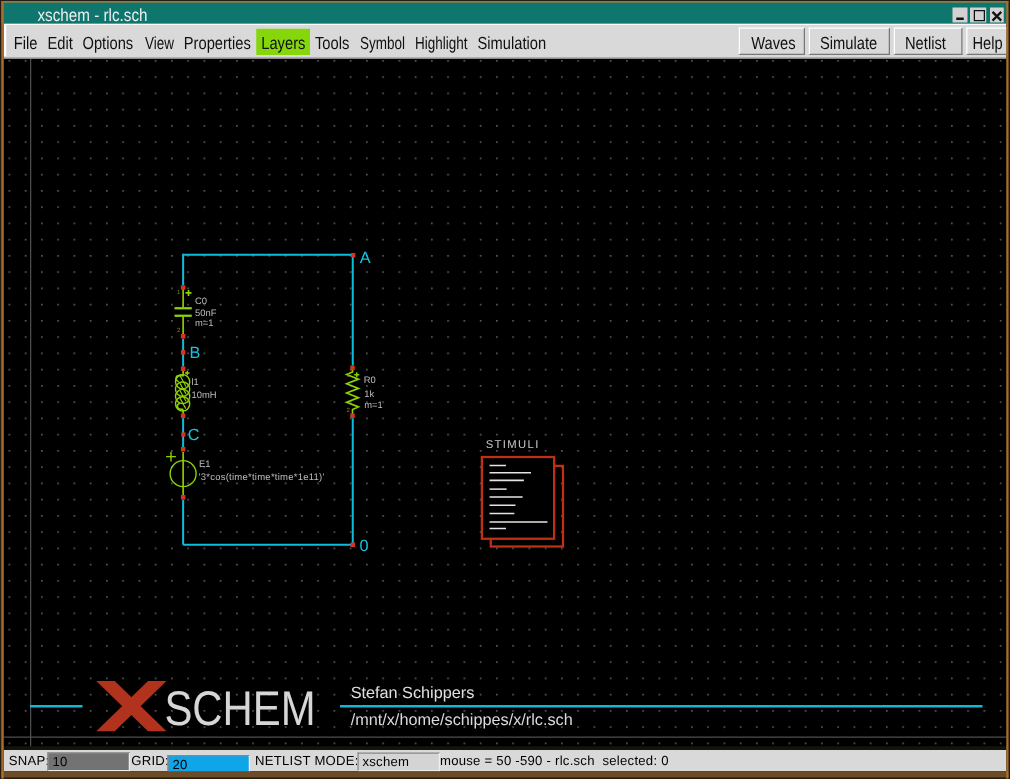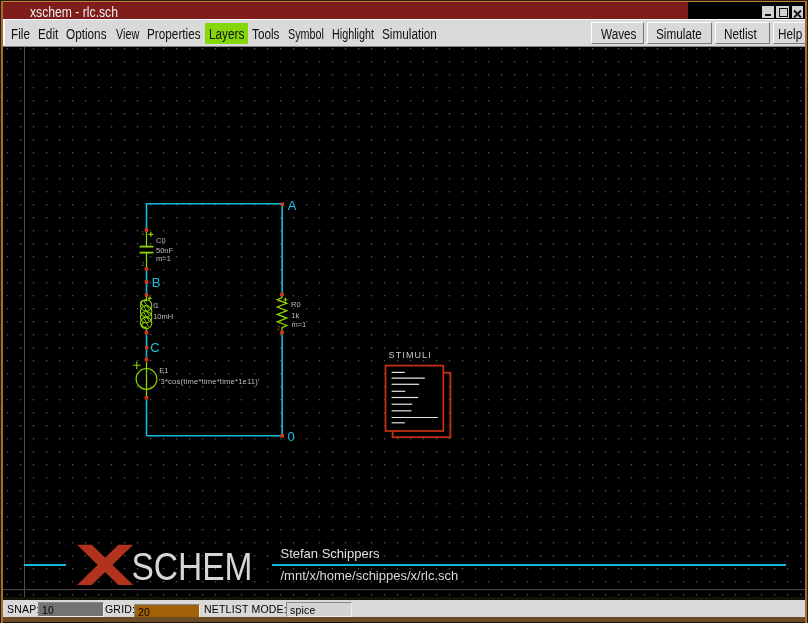--- a/index.html
+++ b/index.html
@@ -122,21 +122,21 @@
  <polygon points="118.4,544.8 133.2,544.8 91.8,585 77,585" fill="#b2331d"></polygon>
  <text x="131.5" y="580" fill="#d6d6d6" font-size="39px" textLength="121" lengthAdjust="spacingAndGlyphs" font-family="Liberation Sans">SCHEM</text>
  <g stroke="#11b7d7" stroke-width="2">
   <path d="M24 565 H66"></path>
   <path d="M272 565 H786"></path>
  </g>
  <text x="280.5" y="558" fill="#e0e0e0" font-size="13px" font-family="Liberation Sans">Stefan Schippers</text>
  <text x="280.5" y="580" fill="#dadada" font-size="13px" font-family="Liberation Sans">/mnt/x/home/schippes/x/rlc.sch</text>
 </svg>
 
-<div class="abs" style="left:0;top:0;width:688px;height:18.5px;background:#7f1d1d;">
+<div class="abs" style="left:0;top:0;width:806px;height:18.5px;background:#0f766e;">
   <div class="abs" style="left:0;top:0;width:808px;height:1px;background:#221d15;"></div>
   <div class="abs" style="left:0;top:1px;width:808px;height:1px;background:#c8812f;"></div>
   <span class="abs nw" style="left:30px;top:3.5px;color:#efefef;transform:scaleX(0.87);">xschem - rlc.sch</span>
 
   <div class="abs" style="left:762px;top:6px;width:11.5px;height:12px;background:#d2d2d2;">
     <div class="abs" style="left:2.5px;top:8px;width:6.5px;height:2.2px;background:#111;"></div>
   </div>
   <div class="abs" style="left:776px;top:6px;width:13px;height:12px;background:#d2d2d2;">
     <div class="abs" style="left:2.5px;top:2px;width:7px;height:7px;border:1.8px solid #111;"></div>
   </div>
@@ -173,26 +173,27 @@
 <span class="abs nw" style="left:724px;top:26px;color:#101010;">Netlist</span>
 <span class="abs nw" style="left:778px;top:26px;color:#101010;">Help</span>
 
 <div class="abs" style="left:0;top:597px;width:808px;height:3px;background:#15120c;"></div>
 <div class="abs" style="left:3px;top:600px;width:802px;height:16.5px;background:#d9d9d9;font-size:10.5px;letter-spacing:0.2px;color:#000;">
   <span class="abs" style="left:4px;top:3px;">SNAP:</span>
   <div class="abs" style="left:35px;top:1.5px;width:64px;height:13.5px;background:#737373;border:1px solid #888;border-bottom-color:#eee;border-right-color:#eee;">
     <span class="abs" style="left:3px;top:1px;">10</span>
   </div>
   <span class="abs" style="left:102px;top:3px;">GRID:</span>
-  <div class="abs" style="left:131px;top:4px;width:64px;height:13.5px;background:#a16207;border:1px solid #888;border-bottom-color:#eee;border-right-color:#eee;">
+  <div class="abs" style="left:131px;top:4px;width:64px;height:13.5px;background:#0ea5e9;border:1px solid #888;border-bottom-color:#eee;border-right-color:#eee;">
     <span class="abs" style="left:3px;top:1px;">20</span>
   </div>
   <span class="abs" style="left:201px;top:3px;">NETLIST MODE:</span>
   <div class="abs" style="left:283px;top:1.5px;width:64px;height:13.5px;background:#d4d4d4;border:1px solid #888;border-bottom-color:#eee;border-right-color:#eee;">
-    <span class="abs" style="left:3px;top:1px;">spice</span>
+    <span class="abs" style="left:3px;top:1px;">xschem</span>
   </div>
+  <span class="abs" style="left:349px;top:3px;">mouse = 50 -590 - rlc.sch&nbsp; selected: 0</span>
 </div>
 <div class="abs" style="left:0;top:616.5px;width:808px;height:6.5px;background:#6b4c26;border-bottom:1px solid #191307;box-sizing:border-box;"></div>
 
 <div class="abs" style="left:0;top:0;width:1px;height:623px;background:#241a10;"></div>
 <div class="abs" style="left:1px;top:1px;width:2px;height:622px;background:#a76d2e;"></div>
 <div class="abs" style="left:805px;top:1px;width:2px;height:622px;background:#a76d2e;"></div>
 <div class="abs" style="left:807px;top:0;width:1px;height:623px;background:#241a10;"></div>
 
 </body></html>

